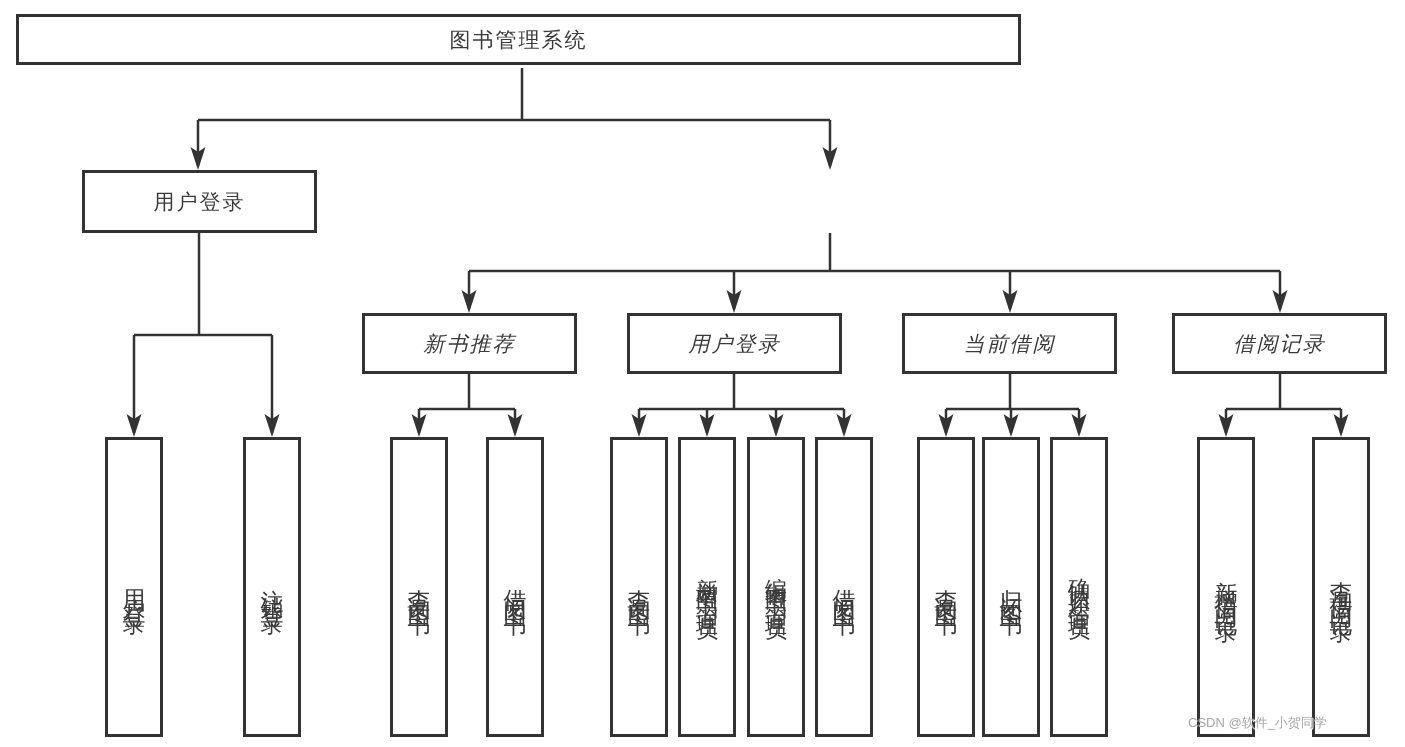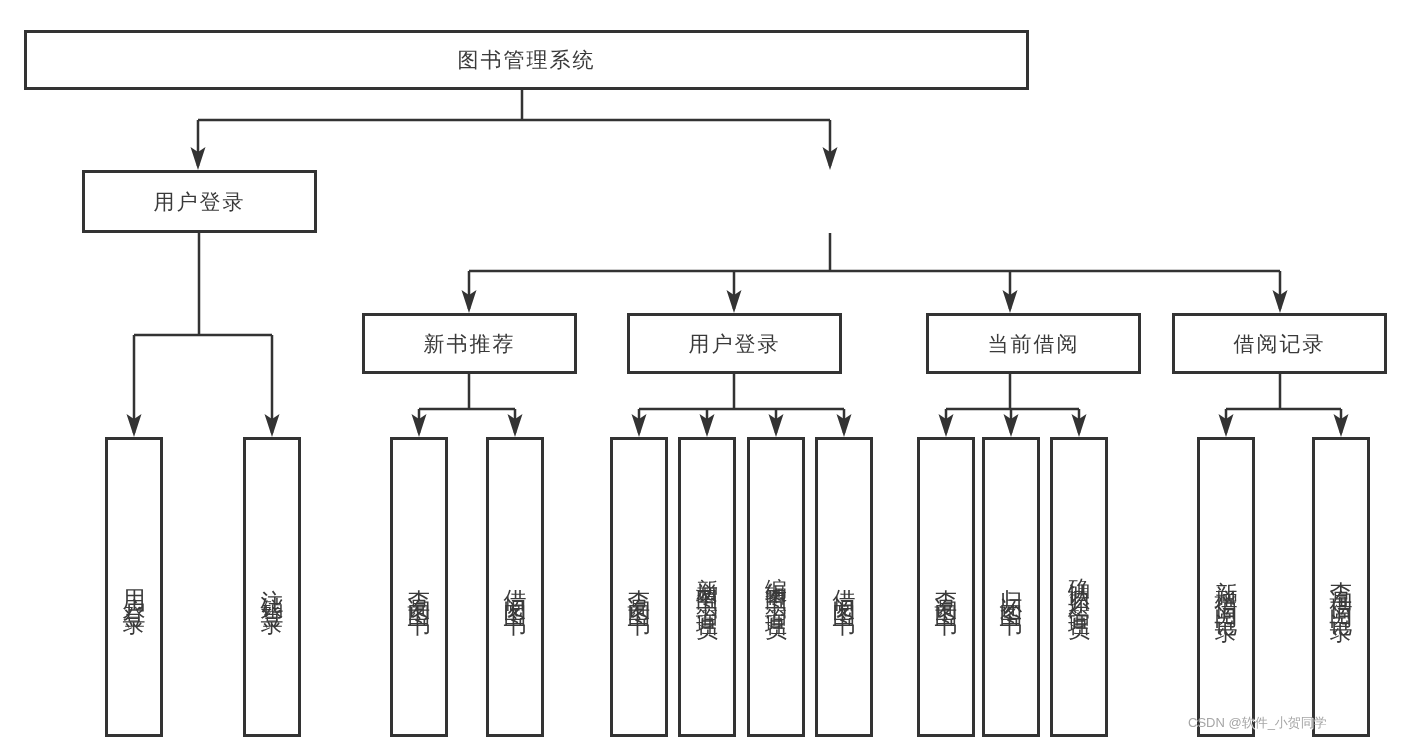--- a/index.html
+++ b/index.html
@@ -20,23 +20,23 @@
   }
   .box {
     position: absolute;
     background: #ffffff;
     border: 3px solid #333333;
     box-sizing: border-box;
     display: flex;
     align-items: center;
     justify-content: center;
   }
-  .lvl-top  { left: 24px;  top: 14px;  width: 1005px; height: 60px; margin-top: 16px; }
+  .lvl-top  { left: 16px;  top: 14px;  width: 1005px; height: 51px; }
   .lvl-1    { top: 170px; width: 235px; height: 63px; }
-  .lvl-2    { top: 313px; width: 215px; height: 61px; }
+  .lvl-2    { top: 313px; width: 215px; height: 61px; font-style: italic; }
   .lbl {
     font-size: 21px;
     letter-spacing: 2px;
     color: #3a3a3a;
     white-space: nowrap;
   }
   .vbox {
     position: absolute;
     top: 437px;
     width: 58px;
@@ -119,21 +119,21 @@
   <div class="box lvl-1" style="left:82px">
     <span class="lbl">用户登录</span>
   </div>
 
   <div class="box lvl-2" style="left:362px">
     <span class="lbl">新书推荐</span>
   </div>
   <div class="box lvl-2" style="left:627px">
     <span class="lbl">用户登录</span>
   </div>
-  <div class="box lvl-2" style="left:926px">
+  <div class="box lvl-2" style="left:902px">
     <span class="lbl">当前借阅</span>
   </div>
   <div class="box lvl-2" style="left:1172px">
     <span class="lbl">借阅记录</span>
   </div>
 
   <div class="vbox" style="left:105px">
     <span class="vlbl">用户登录</span>
   </div>
   <div class="vbox" style="left:243px">

